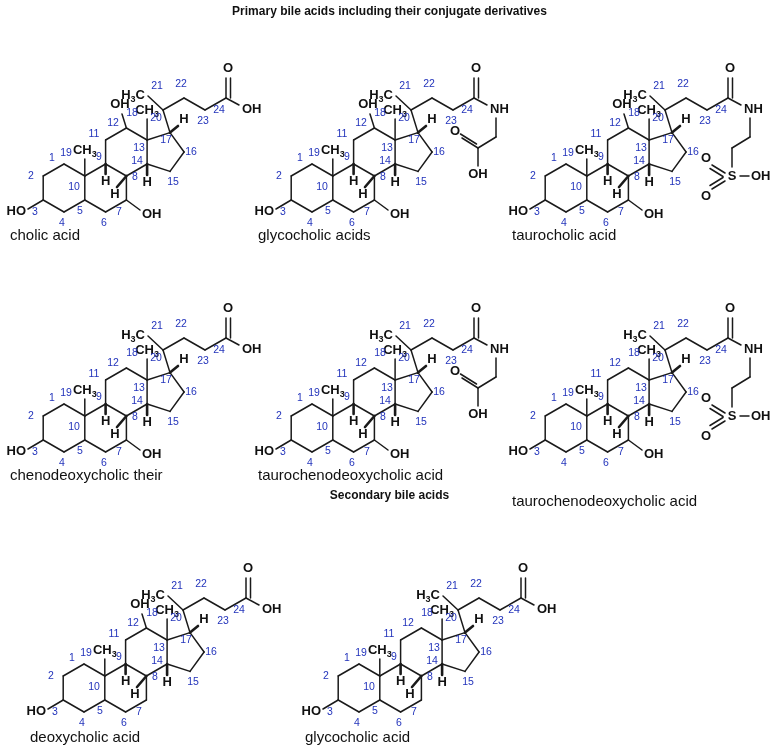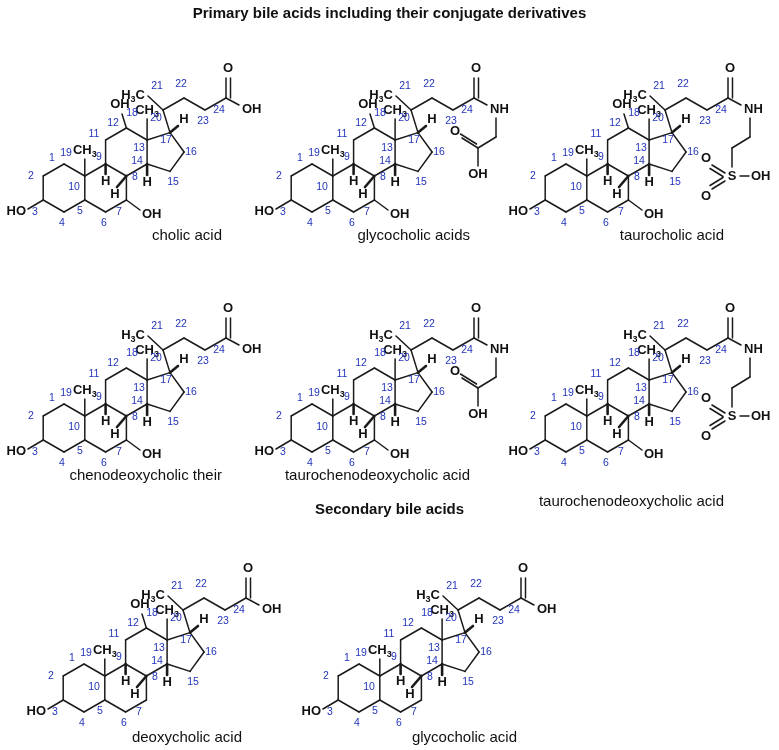--- a/index.html
+++ b/index.html
@@ -2,32 +2,32 @@
 <html style="--num: #2233bb; --bond: #1a1a1a;"><head>
 <meta charset="utf-8">
 <style>
   html,body{margin:0;padding:0;}
   body{
     width:779px;height:750px;position:relative;background:#ffffff;
     font-family:"Liberation Sans", sans-serif;overflow:hidden;
   }
   .sect{
     position:absolute;left:0;right:0;text-align:center;
-    font-weight:bold;font-size:15px;color:#111;margin:0;
+    font-weight:bold;font-size:12px;color:#111;margin:0;
   }
   #title-primary{top:4px;}
-  #title-secondary{top:488px;margin-top:12px;}
+  #title-secondary{top:488px;}
   #structures{position:absolute;left:0;top:0;}
   .bond{stroke:var(--bond,#1a1a1a);stroke-width:1.5;fill:none;stroke-linecap:round;}
   .bondb{stroke:var(--bond,#1a1a1a);stroke-width:2.6;fill:none;stroke-linecap:round;}
   text.atom{font-family:"Liberation Sans",sans-serif;font-size:13px;font-weight:bold;fill:#111;}
   text.num{font-family:"Liberation Sans",sans-serif;font-size:10.5px;fill:var(--num,#2233bb);}
   tspan.sub{font-size:9px;}
   .cname{
-    position:absolute;width:212px;text-align:right;
+    position:absolute;width:212px;text-align:left;
     font-size:15px;color:#111;
   }
 </style>
 </head>
 <body>
 
 <h1 class="sect" id="title-primary">Primary bile acids including their conjugate derivatives</h1>
 
 <svg id="structures" width="779" height="750" viewBox="0 0 779 750">
     <g transform="translate(10,18)">

